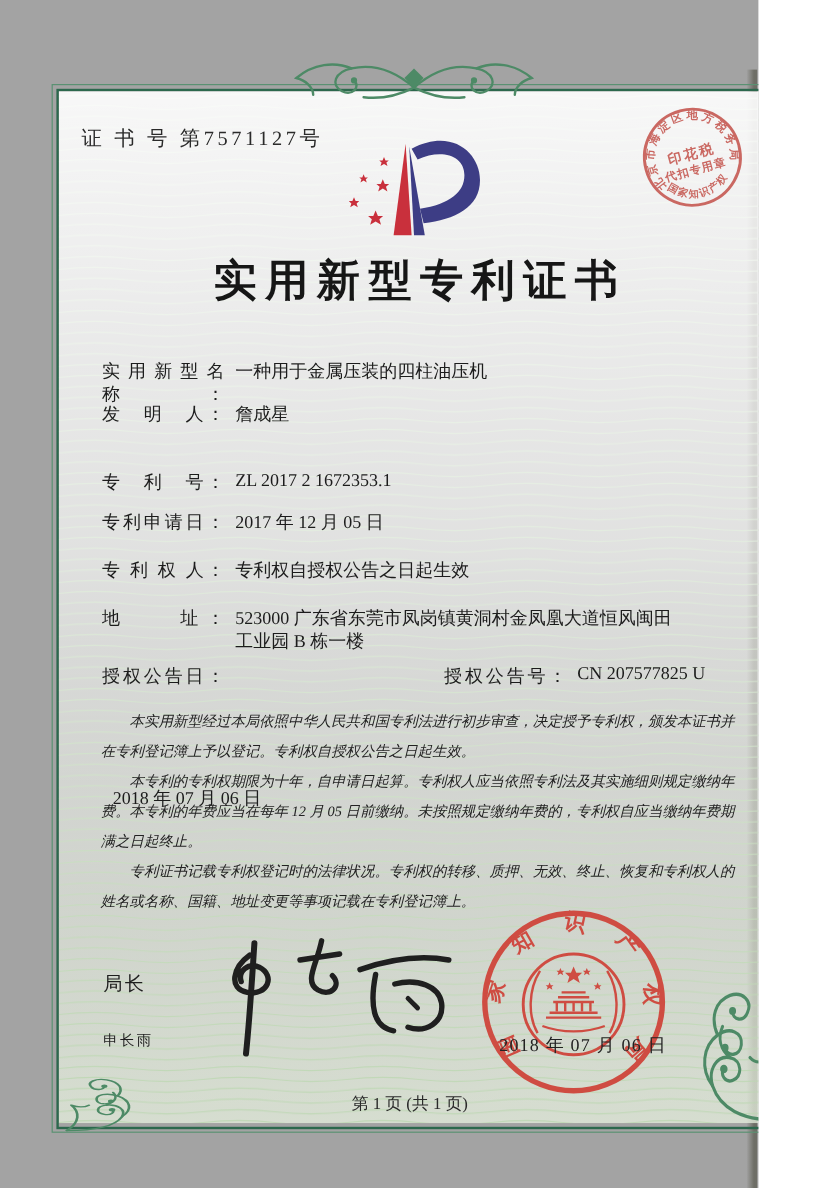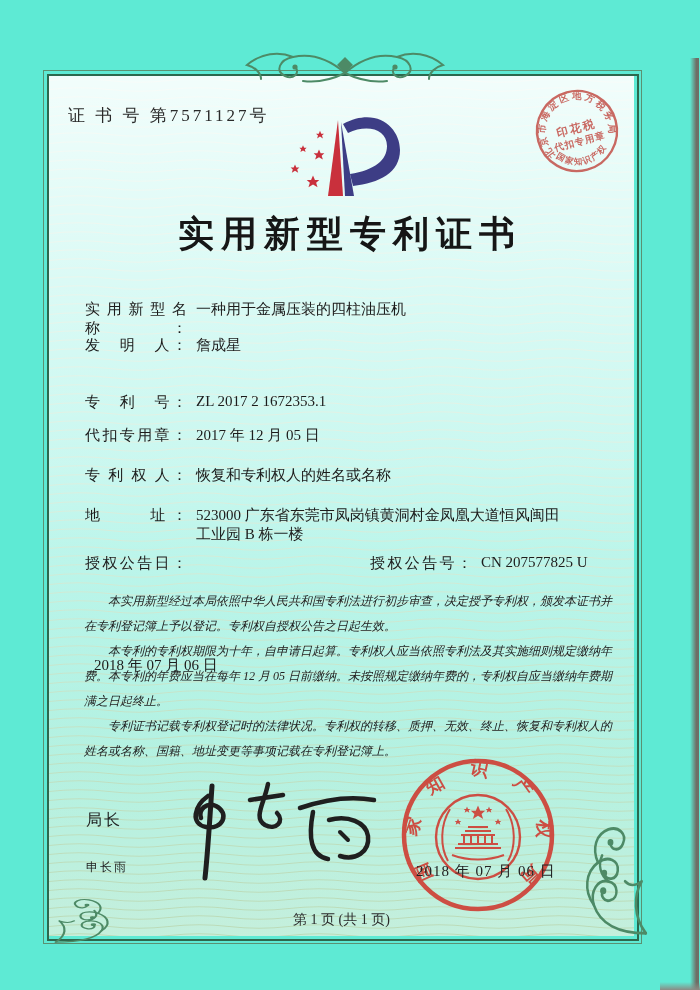--- a/index.html
+++ b/index.html
@@ -1,17 +1,17 @@
 <!DOCTYPE html>
 <html><head>
 <meta charset="utf-8">
 <style>
   html,body{margin:0;padding:0;background:#ffffff;}
   .page{
-    position:relative;width:700px;height:990px;background:#5eead4;overflow:hidden;
+    position:relative;width:632px;height:990px;background:#a3a3a3;overflow:hidden;
     font-family:"Liberation Serif","DejaVu Serif",serif;color:#1e1e1e;
   }
   .scan-edge-right{position:absolute;right:1px;top:58px;bottom:0;width:9px;
     background:linear-gradient(to right,rgba(110,110,102,0),#6e6e66 70%);}
   .scan-edge-bottom{position:absolute;left:660px;right:0;bottom:0;height:8px;
     background:linear-gradient(to bottom,rgba(110,110,102,0),#8b8b84);}
   .cert-border{position:absolute;left:43px;top:70px;width:597px;height:872px;
     border:1px solid #5a9172;}
   .cert-border-inner{position:absolute;inset:2.5px;border:2px solid #2c684d;}
   .waves{position:absolute;left:49px;top:76px;width:585px;height:860px;}
@@ -151,26 +151,26 @@
     </div>
     <div class="frow" style="top:36px;">
       <span class="f-label">发　明　人：</span>
       <span class="f-value">詹成星</span>
     </div>
     <div class="frow" style="top:93px;">
       <span class="f-label">专　利　号：</span>
       <span class="f-value">ZL 2017 2 1672353.1</span>
     </div>
     <div class="frow" style="top:126px;">
-      <span class="f-label">代扣专用章：</span>
+      <span class="f-label">专利申请日：</span>
       <span class="f-value">2017 年 12 月 05 日</span>
     </div>
     <div class="frow" style="top:166px;justify-content:space-between;">
       <span class="f-label">专 利 权 人：</span>
-      <span class="f-value">恢复和专利权人的姓名或名称</span>
+      <span class="f-value">专利权自授权公告之日起生效</span>
     </div>
     <div class="frow" style="top:206px;">
       <span class="f-label">地　　址：</span>
       <span class="f-value">523000 广东省东莞市凤岗镇黄洞村金凤凰大道恒风闽田
 工业园 B 栋一楼</span>
     </div>
     <div class="frow" style="top:254px;width:532px;flex-direction:column;">
       <span class="f-label">授权公告日：</span>
       <span class="f-value">2018 年 07 月 06 日</span>
       <span class="grant-pair">

